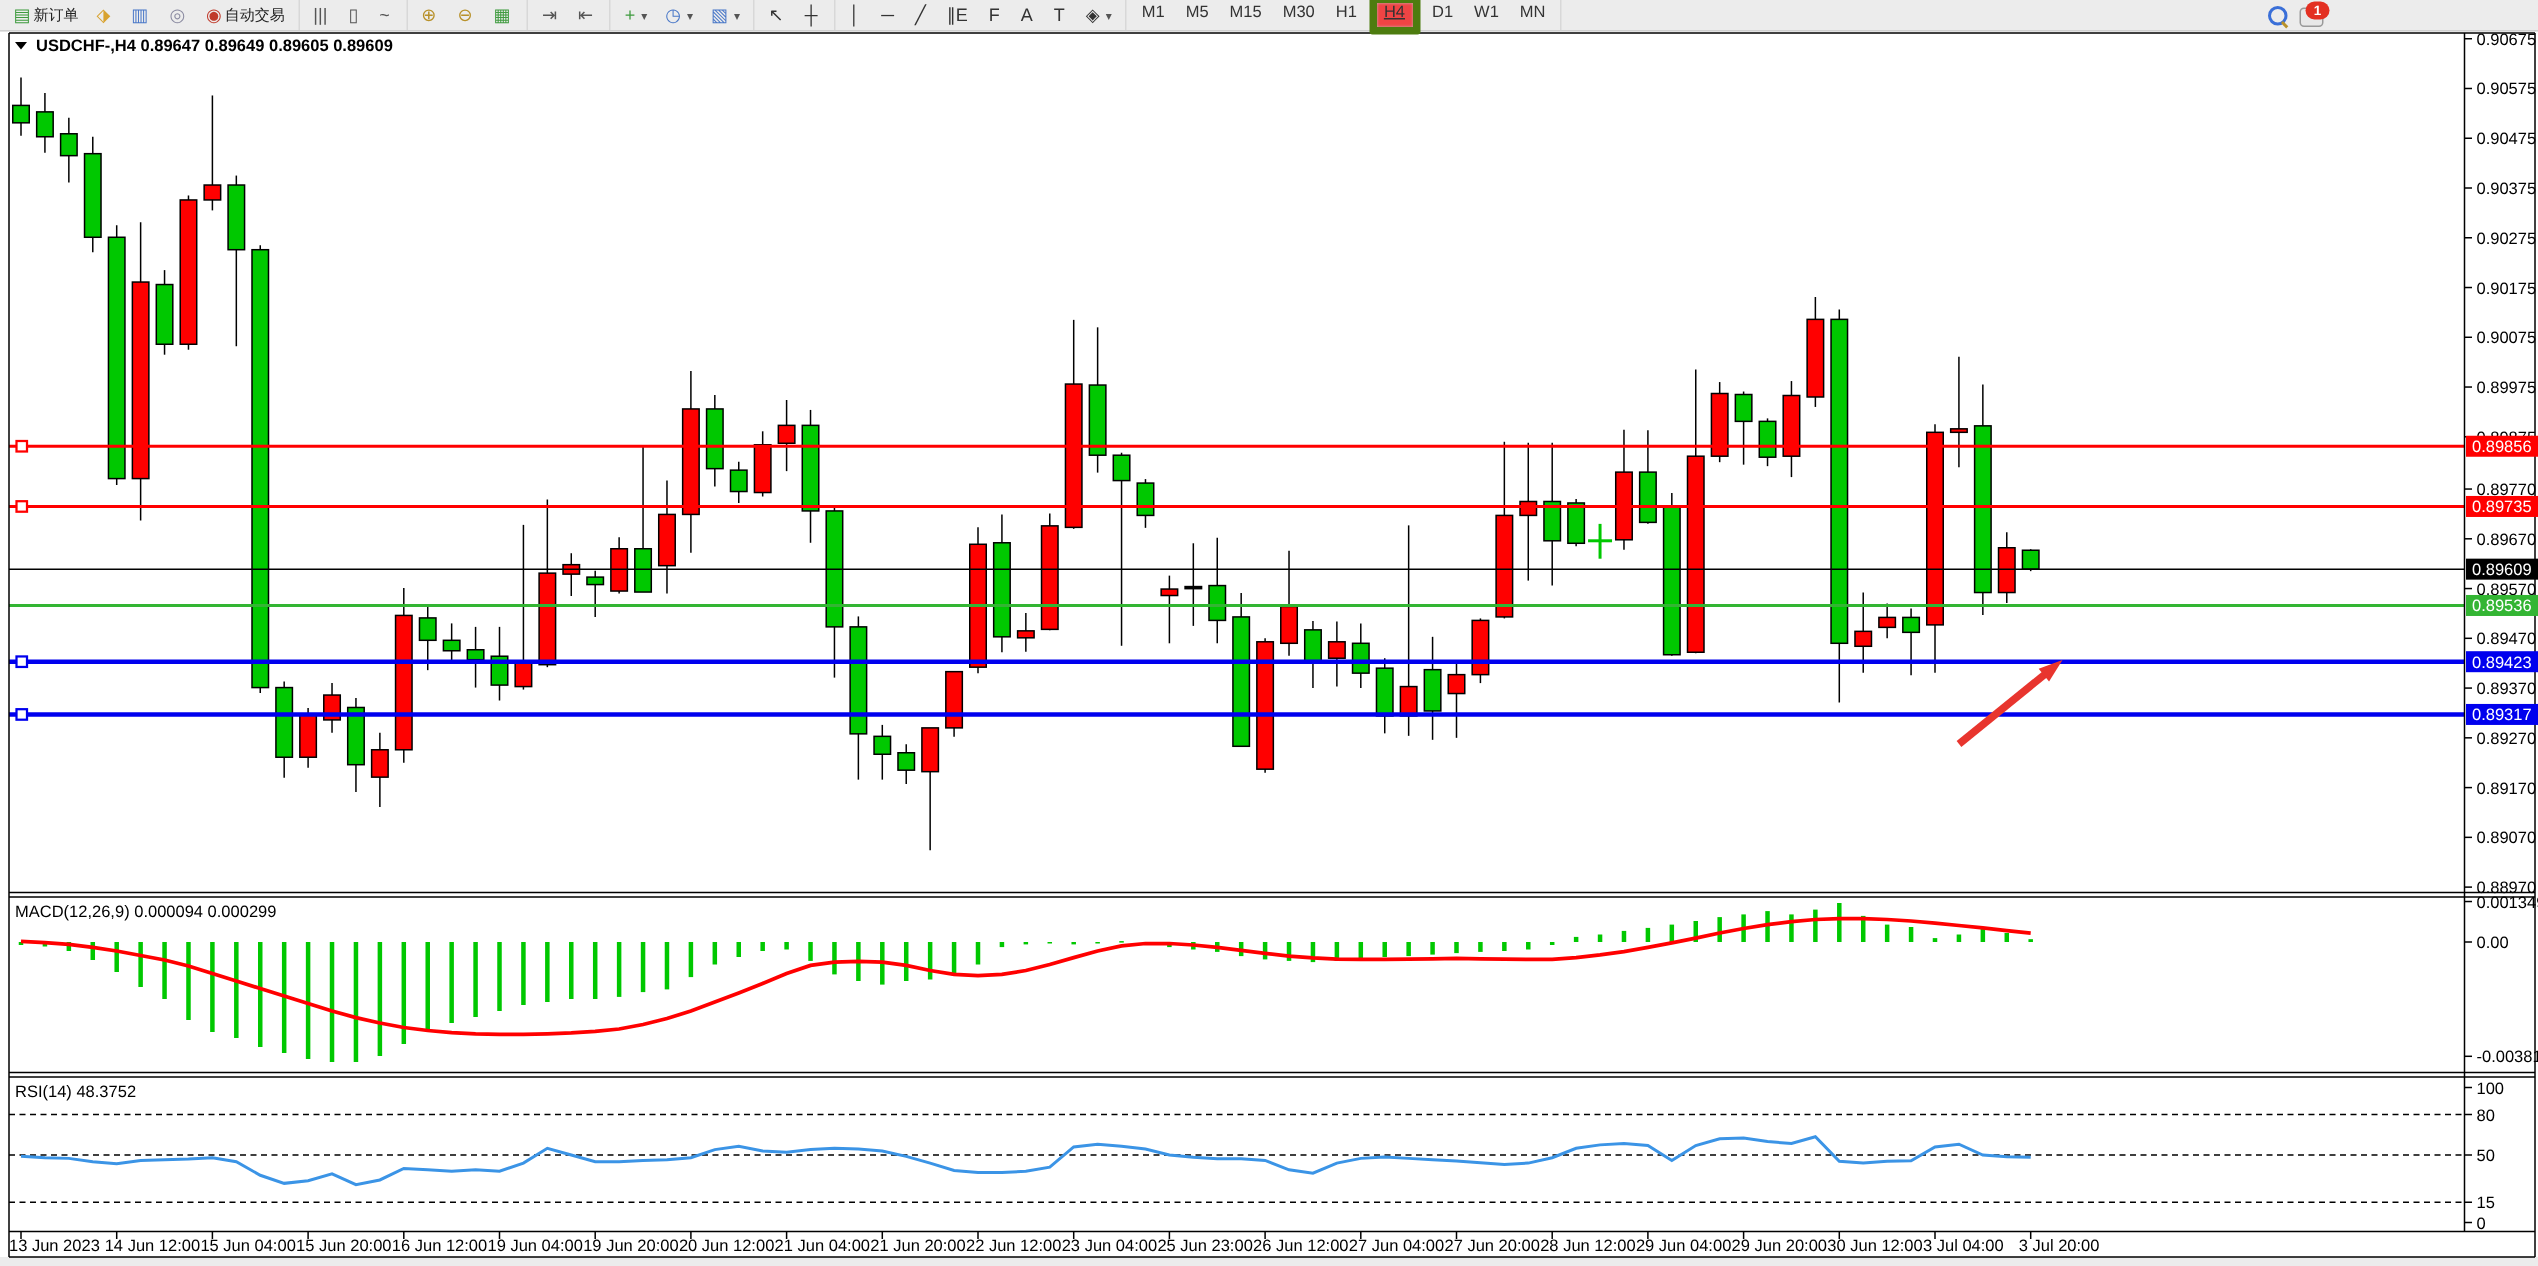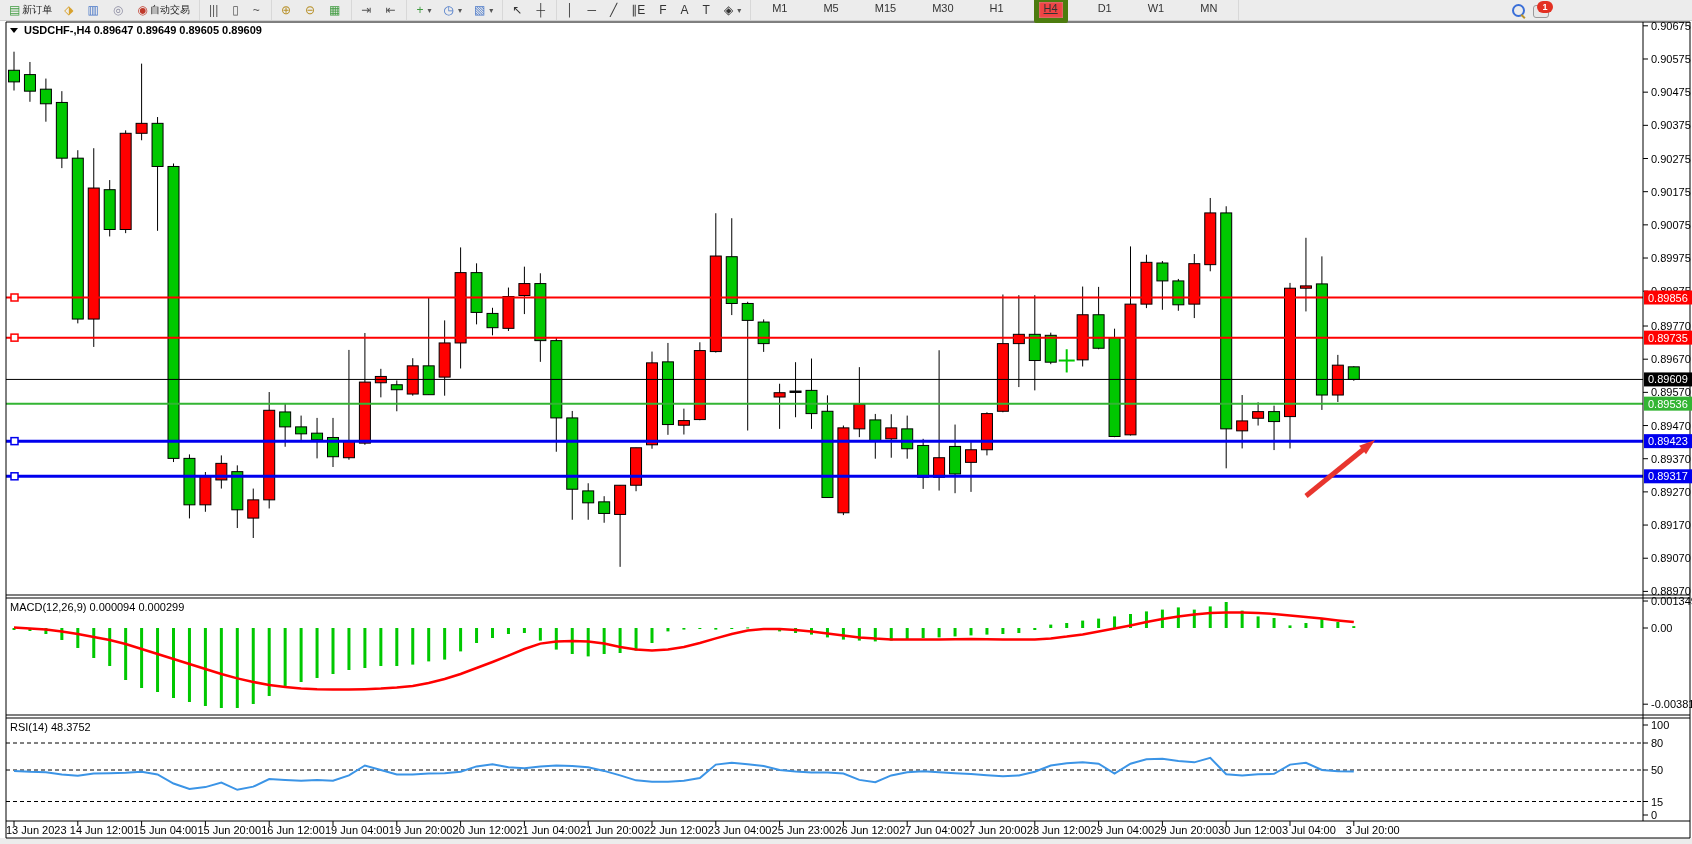--- a/index.html
+++ b/index.html
@@ -6,21 +6,21 @@
   #app{position:relative;width:1692px;height:844px;background:#fff;overflow:hidden;}
   
   #toolbar{position:absolute;top:0;left:0;width:1692px;height:20px;background:#ececec;
     border-bottom:1px solid #cfcfcf;z-index:5;display:flex;align-items:center;font-size:12px;}
   .tgroup{display:flex;align-items:center;height:20px;padding:0 3px;border-right:1px solid #d8d8d8;}
   .tbtn{display:flex;align-items:center;height:18px;padding:0 4px;margin:0 1px;border:1px solid transparent;
     border-radius:2px;cursor:default;color:#444;white-space:nowrap;}
   .tbtn .ico{font-size:12px;line-height:18px;margin-right:2px;}
   .tbtn .lbl{font-size:10px;color:#222;}
   .tbtn .caret{font-size:8px;color:#555;margin-left:2px;}
-  .tfbtn{height:16px;padding:0 5px;margin:0 12px;font-size:11px;color:#333;border:1px solid transparent;border-radius:2px;}
+  .tfbtn{height:16px;padding:0 5px;margin:0 1px;font-size:11px;color:#333;border:1px solid transparent;border-radius:2px;}
   .tfbtn.active{background:#ef4444;border:5px solid #4d7c0f;box-shadow:inset 0 0 2px #bbb;text-decoration:underline;}
   #tb-right{position:absolute;left:1504px;top:0;display:flex;align-items:center;height:20px;}
   .search-glass{position:relative;width:13px;height:13px;margin:0 8px;}
   .search-glass .ring{position:absolute;left:0;top:0;width:9px;height:9px;border:2px solid #3a6fd8;border-radius:50%;}
   .search-glass .tail{position:absolute;left:10px;top:10px;width:5px;height:2px;background:#b8912a;transform:rotate(45deg);transform-origin:0 0;}
   .chat{position:relative;width:20px;height:15px;margin-right:6px;}
   .chat .bubble{position:absolute;left:0;bottom:0;width:14px;height:11px;background:#e8e8e8;border:1px solid #9a9a9a;border-radius:3px;}
   .chat .badge{position:absolute;right:0;top:-2px;min-width:12px;height:12px;background:#e33022;color:#fff;
     border-radius:7px;font-size:9px;line-height:12px;text-align:center;font-weight:700;padding:0 2px;}
   svg text{font-family:"Liberation Sans",sans-serif;}

